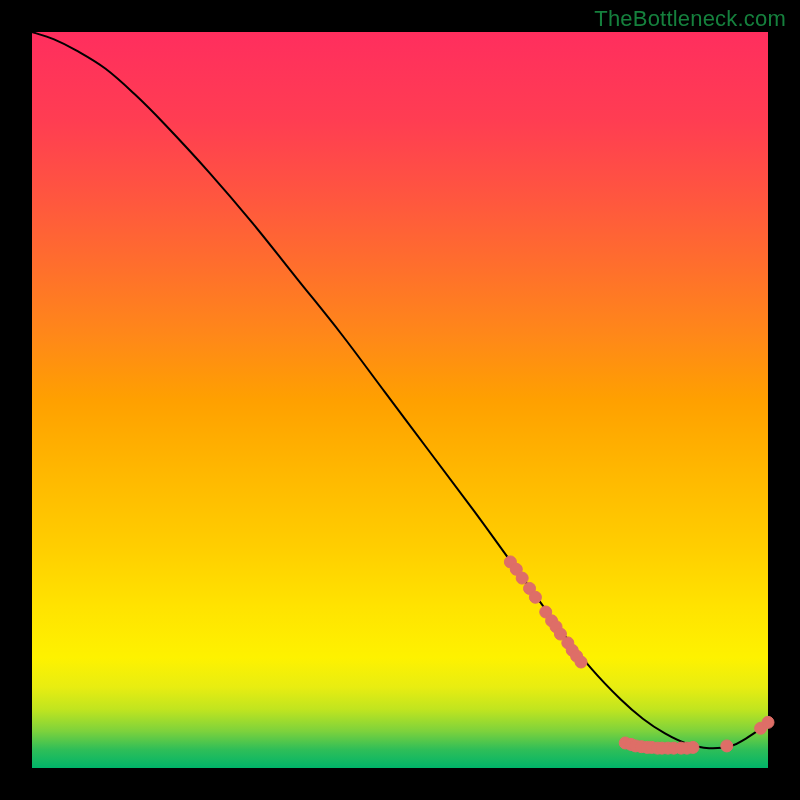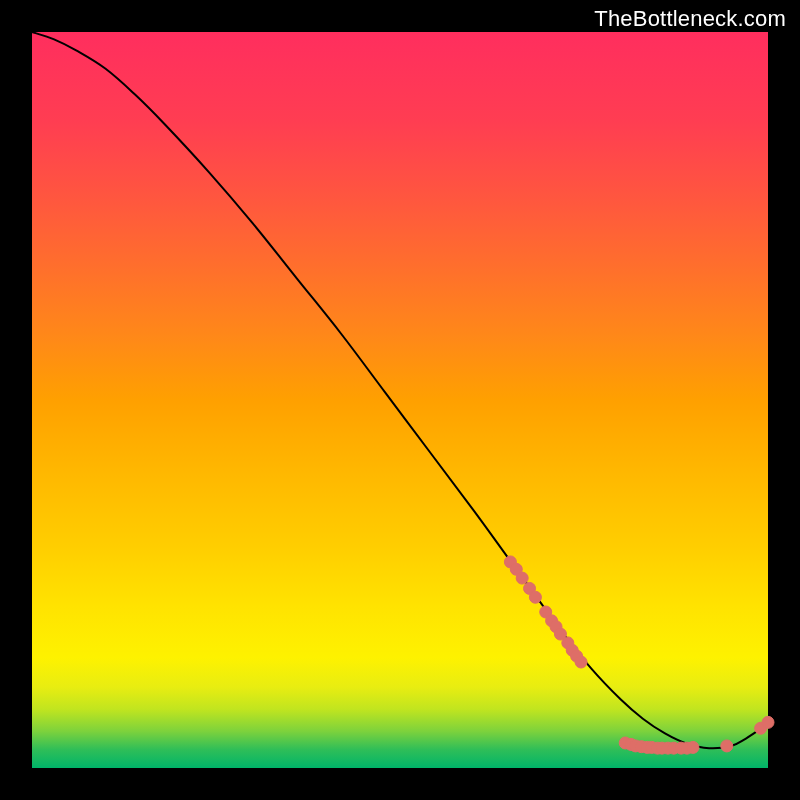--- a/index.html
+++ b/index.html
@@ -14,21 +14,21 @@
   .stage {
     position: relative;
     width: 800px;
     height: 800px;
     background: #000;
   }
   .watermark {
     position: absolute;
     top: 6px;
     right: 14px;
-    color: #ffffff;
+    color: #15803d;
     font-size: 22px;
     font-weight: 400;
     letter-spacing: 0.2px;
     user-select: none;
   }
   
   .plot {
     position: absolute;
     left: 32px;
     top: 32px;

